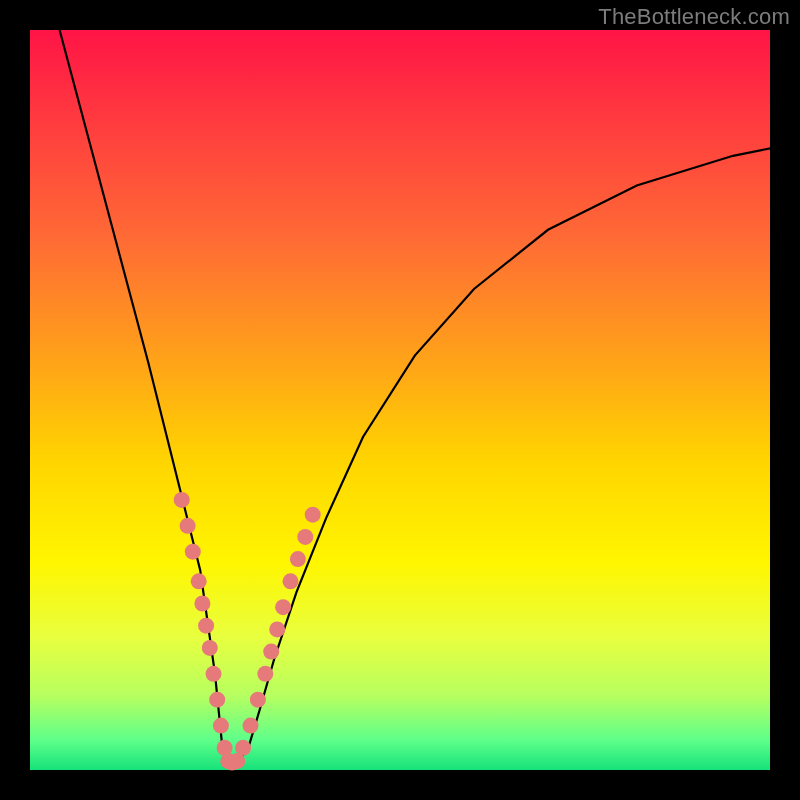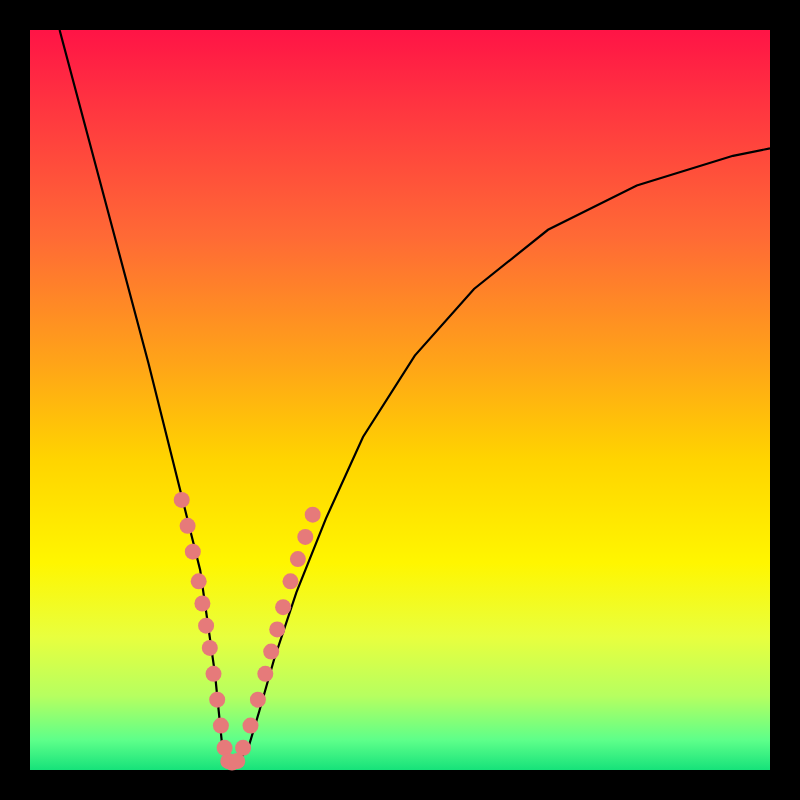--- a/index.html
+++ b/index.html
@@ -61,20 +61,21 @@
   }
   .dot {
     fill: #e67a7a;
     stroke: none;
   }
 </style>
 </head>
 <body>
 
 <div class="frame">
+  <div class="watermark">TheBottleneck.com</div>
   <div class="plot-area">
     <svg class="curve" viewBox="0 0 740 740">
       <path id="curvePath" class="curve-path" d="M29.6 0.0 L59.2 111.0 L88.8 222.0 L118.4 333.0 L140.6 421.8 L155.4 481.0 L170.2 540.2 L177.6 592.0 L185.0 643.8 L188.7 680.8 L192.4 717.8 L199.8 732.6 L207.2 732.6 L218.3 717.8 L229.4 680.8 L244.2 629.0 L266.4 562.4 L296.0 488.4 L333.0 407.0 L384.8 325.6 L444.0 259.0 L518.0 199.8 L606.8 155.4 L703.0 125.8 L740.0 118.4"></path>
       <g id="dotsGroup">
           <circle class="dot" cx="151.7" cy="469.9" r="8"></circle>
           <circle class="dot" cx="157.6" cy="495.8" r="8"></circle>
           <circle class="dot" cx="162.8" cy="521.7" r="8"></circle>
           <circle class="dot" cx="168.7" cy="551.3" r="8"></circle>
           <circle class="dot" cx="172.4" cy="573.5" r="8"></circle>
           <circle class="dot" cx="176.1" cy="595.7" r="8"></circle>

